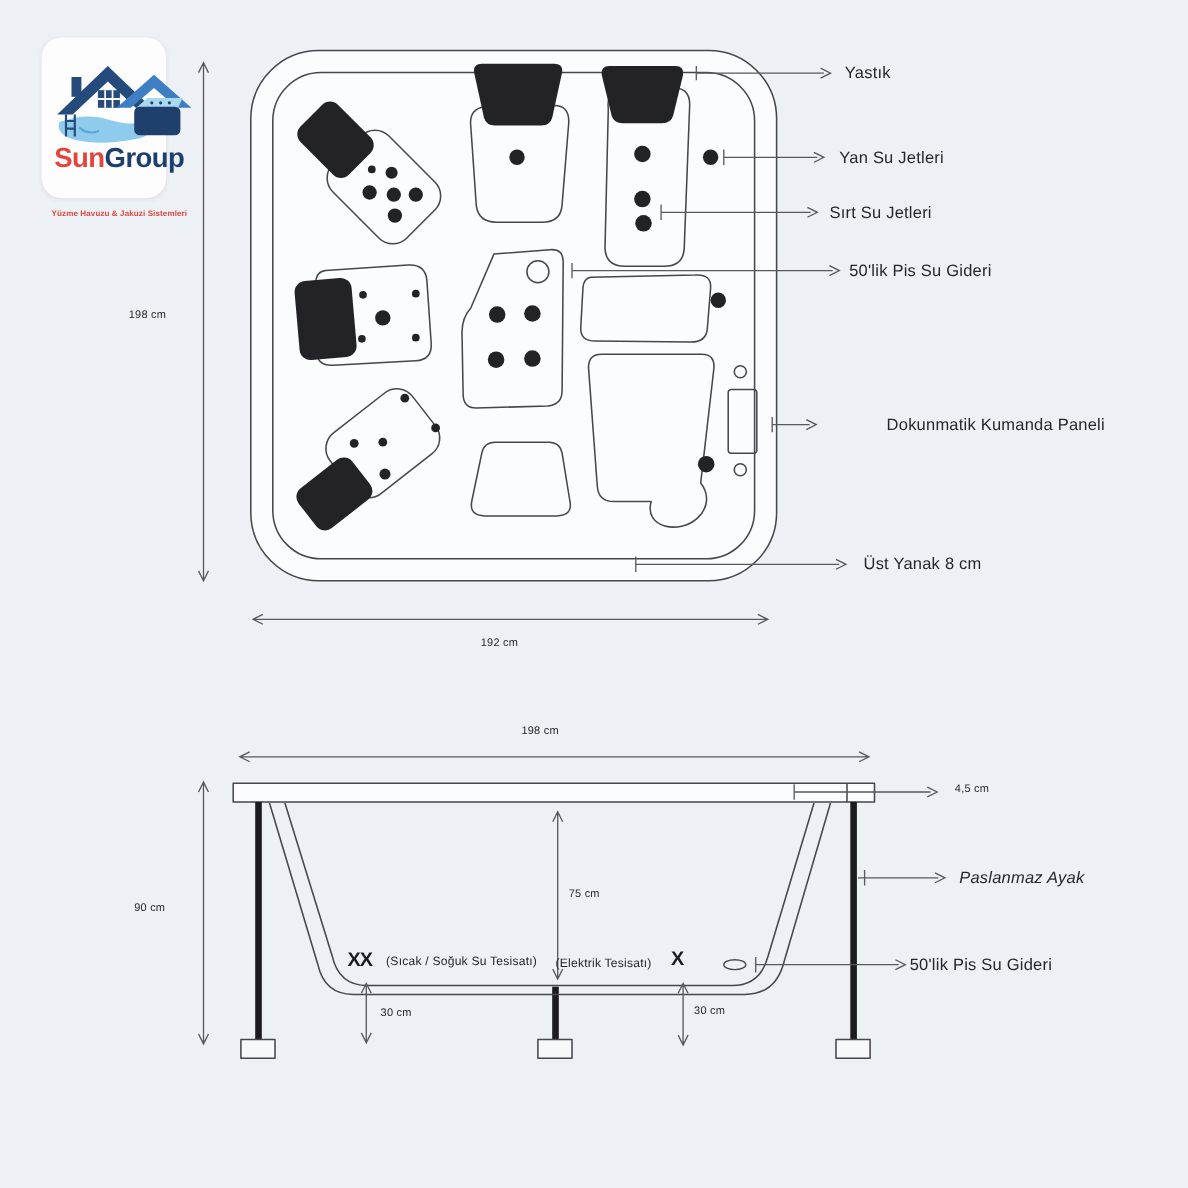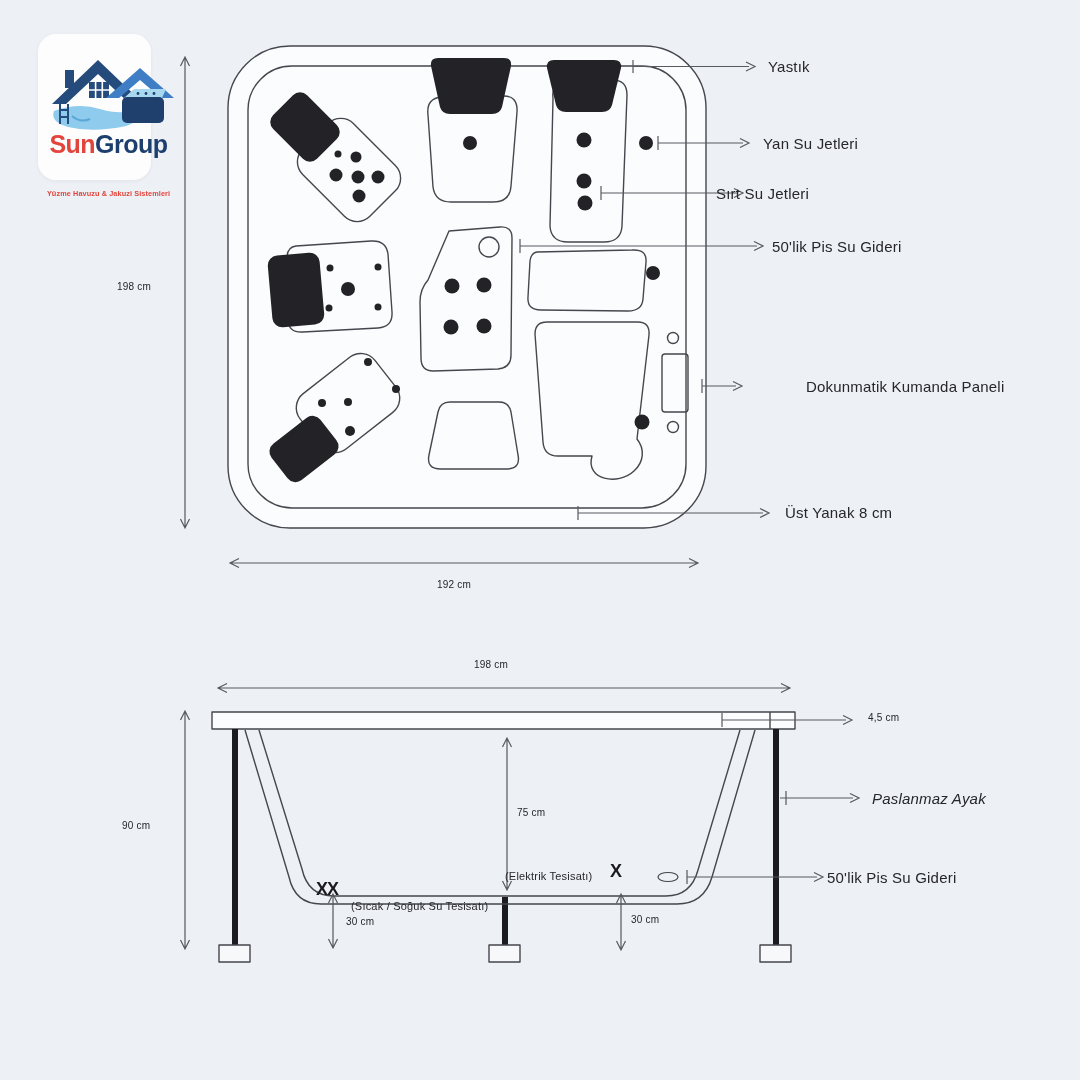--- a/index.html
+++ b/index.html
@@ -184,33 +184,33 @@
           <circle cx="108" cy="59.5" r="1.4" fill="#1f3f6d"></circle>
           <circle cx="116" cy="59.5" r="1.4" fill="#1f3f6d"></circle>
       </g>
     </svg>
     <div id="brand"><span class="sun">Sun</span><span class="grp">Group</span></div>
     <div id="tagline">Yüzme Havuzu &amp; Jakuzi Sistemleri</div>
   </div>
 
   <div class="label" style="left:768px;top:58px;">Yastık</div>
   <div class="label" style="left:763px;top:135px;">Yan Su Jetleri</div>
-  <div class="label" style="left:716px;top:185px;">Sırt Su Jetleri</div>
+  <div class="label" style="left:754px;top:185px;">Sırt Su Jetleri</div>
   <div class="label" style="left:772px;top:238px;">50'lik Pis Su Gideri</div>
   <div class="label" style="left:760px;top:378px;margin-left:46px;">Dokunmatik Kumanda Paneli</div>
   <div class="label" style="left:785px;top:504px;">Üst Yanak 8 cm</div>
   <div class="label dim" style="left:117px;top:281px;">198 cm</div>
   <div class="label dim" style="left:437px;top:579px;">192 cm</div>
 
   <div class="label dim" style="left:474px;top:659px;">198 cm</div>
   <div class="label dim" style="left:868px;top:712px;">4,5 cm</div>
   <div class="label" style="left:872px;top:790px;font-style:italic;">Paslanmaz Ayak</div>
   <div class="label" style="left:827px;top:869px;">50'lik Pis Su Gideri</div>
   <div class="label dim" style="left:122px;top:820px;">90 cm</div>
   <div class="label dim" style="left:517px;top:807px;">75 cm</div>
-  <div class="label mark" style="left:316px;top:862px;margin-top:17px;">XX</div>
-  <div class="label note" style="left:351px;top:900px;">(Sıcak / Soğuk Su Tesisatı)</div>
+  <div class="label mark" style="left:316px;top:862px;">XX</div>
+  <div class="label note" style="left:351px;top:868px;">(Sıcak / Soğuk Su Tesisatı)</div>
   <div class="label note" style="left:505px;top:870px;">(Elektrik Tesisatı)</div>
   <div class="label mark" style="left:610px;top:861px;">X</div>
   <div class="label dim" style="left:346px;top:916px;">30 cm</div>
   <div class="label dim" style="left:631px;top:914px;">30 cm</div>
 
 </div>
 
 </body></html>

